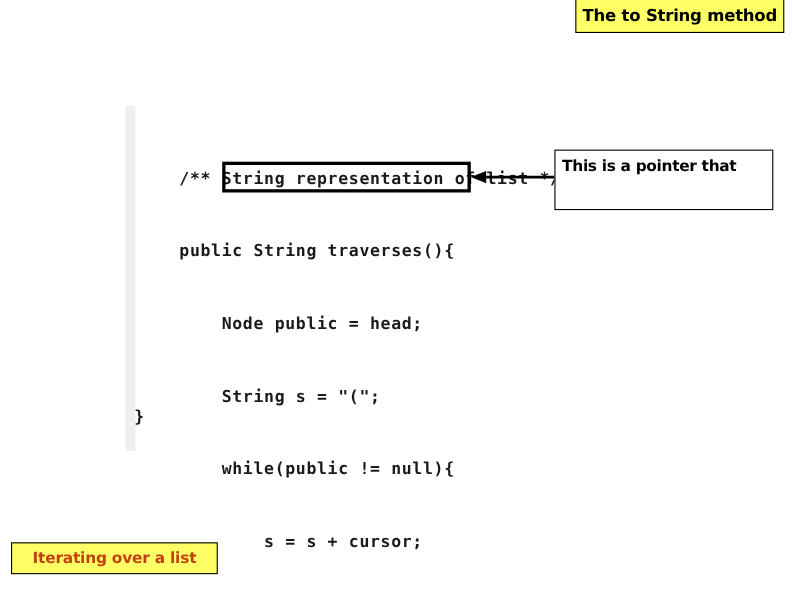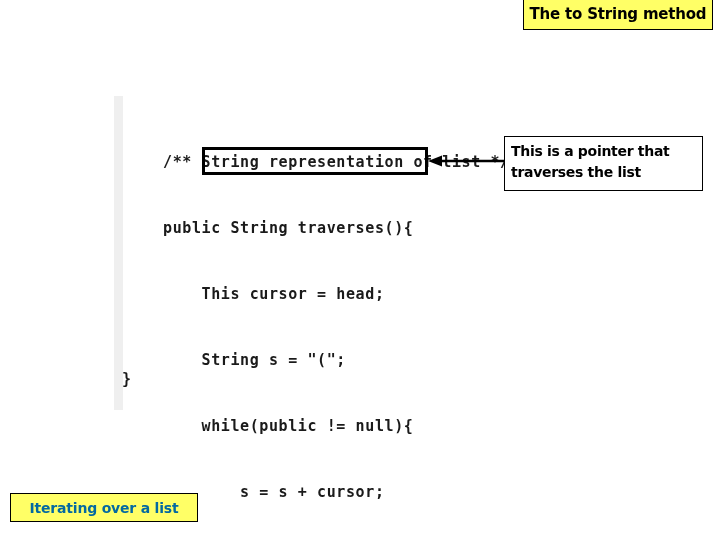--- a/index.html
+++ b/index.html
@@ -129,52 +129,51 @@
     height: 29px;
     background: #ffff66;
     border: 1px solid #000000;
     box-sizing: border-box;
     display: flex;
     align-items: center;
     justify-content: center;
     font-family: "DejaVu Sans", sans-serif;
     font-size: 14px;
     font-weight: bold;
-    color: #0369a1;
+    color: #c2410c;
     letter-spacing: -0.2px;
     white-space: nowrap;
   }
 </style>
 </head>
 <body>
 
 <div class="title-badge">The to String method</div>
 
 <div class="left-rule"></div>
 
 <div class="code-block">
   <div class="code-line">/** String representation of list */</div>
   <div class="code-line">public String traverses(){</div>
-  <div class="code-line">    This cursor = head;</div>
+  <div class="code-line">    Node public = head;</div>
   <div class="code-line">    String s = "(";</div>
   <div class="code-line">    while(public != null){</div>
   <div class="code-line">        s = s + cursor;</div>
   
   
   
   
 </div>
 
 <div class="code-tail">}</div>
 
 <div class="highlight-box"></div>
 
 <svg class="arrow" viewBox="0 0 78 12" xmlns="http://www.w3.org/2000/svg">
   <line x1="78" y1="6" x2="12" y2="6" stroke="#000000" stroke-width="2.5"></line>
   <polygon points="0,6 14,0.5 14,11.5" fill="#000000"></polygon>
 </svg>
 
 <div class="callout">
   <div class="callout-line">This is a pointer that</div>
-  <div class="callout-line">traverses the list</div>
 </div>
 
 <div class="footer-badge">Iterating over a list</div>
 
 </body></html>

